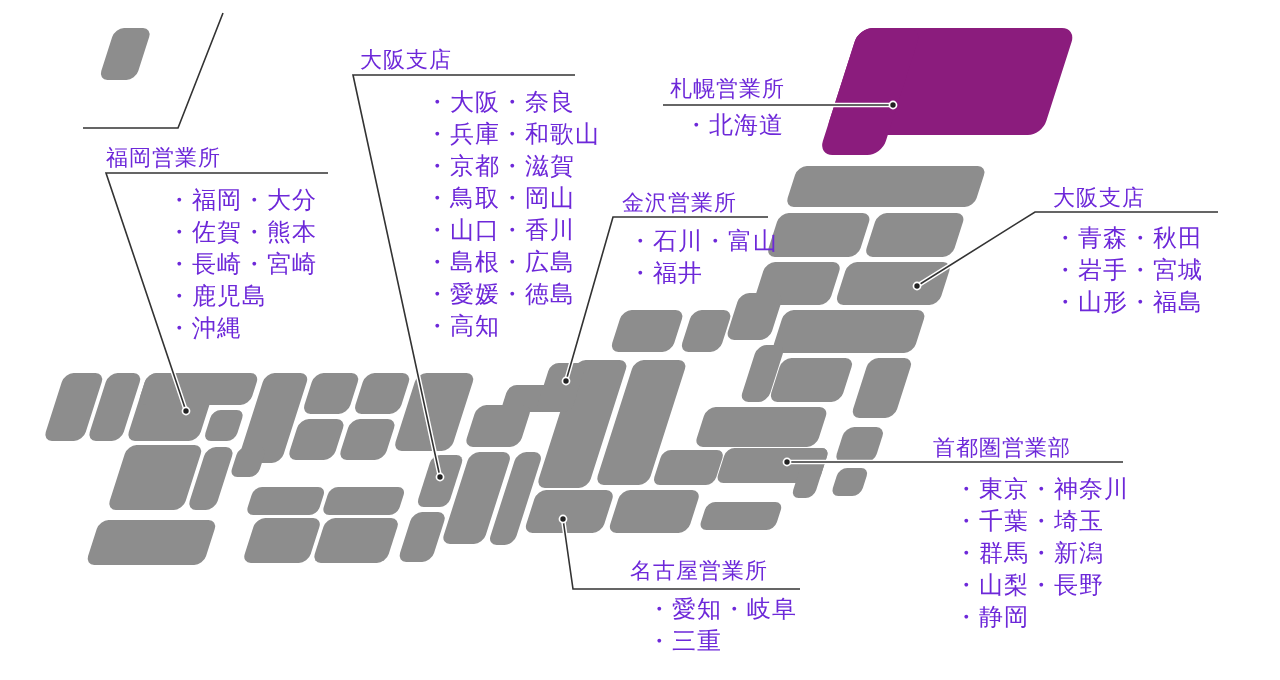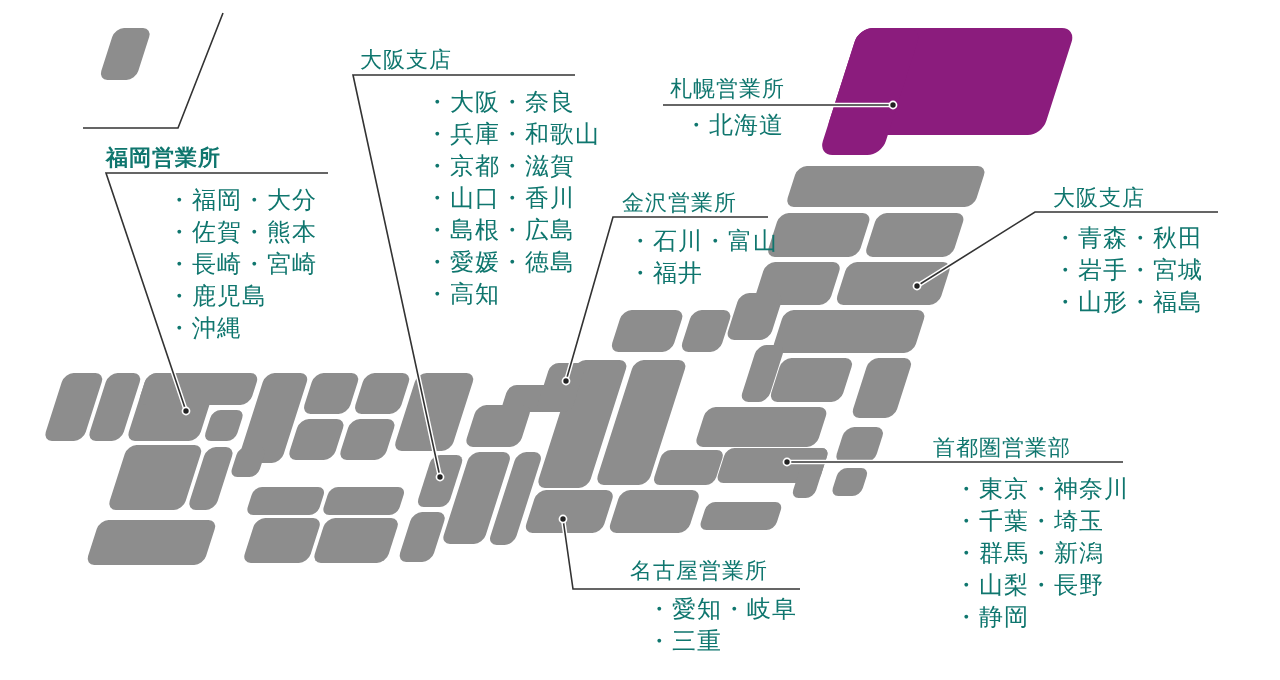--- a/index.html
+++ b/index.html
@@ -17,21 +17,21 @@
   }
   #map-svg {
     position: absolute;
     left: 0;
     top: 0;
     width: 1280px;
     height: 680px;
   }
   .office {
     position: absolute;
-    color: #0f766e;
+    color: #6d28d9;
   }
   .office-title {
     font-size: 22px;
     line-height: 29px;
     letter-spacing: 1px;
     white-space: nowrap;
   }
   .office-list {
     list-style: none;
     margin: 8px;
@@ -129,36 +129,37 @@
         <circle cx="787" cy="462" r="2.7" fill="#222222"></circle>
         <polyline points="800,589 573,589 563,519" fill="none" stroke="#ffffff" stroke-width="4.5"></polyline>
         <polyline points="800,589 573,589 563,519" fill="none" stroke="#333333" stroke-width="1.6"></polyline>
         <circle cx="563" cy="519" r="4.4" fill="#ffffff"></circle>
         <circle cx="563" cy="519" r="2.7" fill="#222222"></circle>
         <polyline points="83,128 178,128 223,13" fill="none" stroke="#333333" stroke-width="1.6"></polyline>
       </g>
   </svg>
 
   <div class="office" style="left:105px; top:143px;">
-    <div class="office-title" style="padding-left:1px;font-weight:bold;">福岡営業所</div>
+    <div class="office-title" style="padding-left:1px;">福岡営業所</div>
     <ul class="office-list" style="margin-top:12px; padding-left:54px;">
         <li>・福岡・大分</li>
         <li>・佐賀・熊本</li>
         <li>・長崎・宮崎</li>
         <li>・鹿児島</li>
         <li>・沖縄</li>
       </ul>
   </div>
 
   <div class="office" style="left:352px; top:45px;">
     <div class="office-title" style="padding-left:8px;">大阪支店</div>
     <ul class="office-list" style="margin-top:12px; padding-left:65px;">
         <li>・大阪・奈良</li>
         <li>・兵庫・和歌山</li>
         <li>・京都・滋賀</li>
+        <li>・鳥取・岡山</li>
         <li>・山口・香川</li>
         <li>・島根・広島</li>
         <li>・愛媛・徳島</li>
         <li>・高知</li>
       </ul>
   </div>
 
   <div class="office" style="left:663px; top:76px;">
     <div class="office-title" style="padding-left:7px;font-family:Liberation Mono, monospace;">札幌営業所</div>
     <ul class="office-list" style="margin-top:4px; padding-left:13px;">

